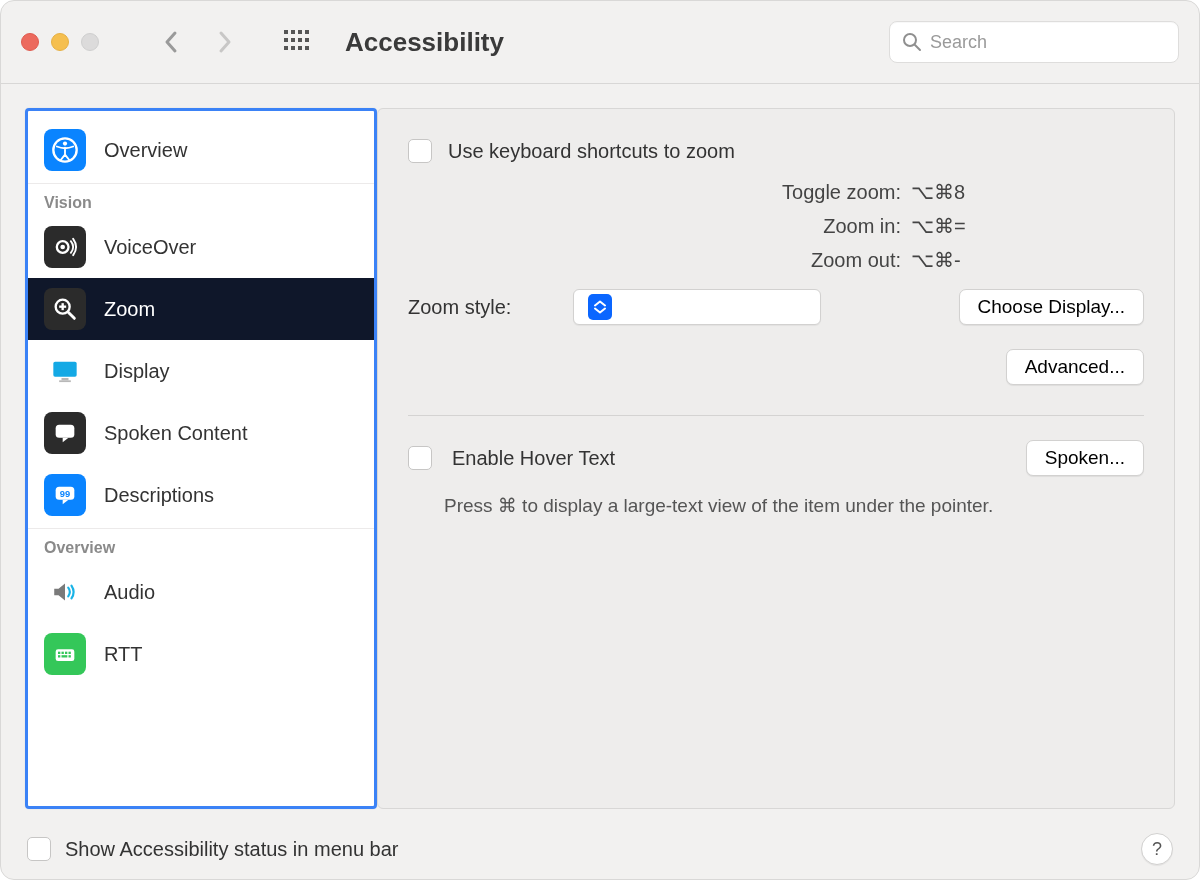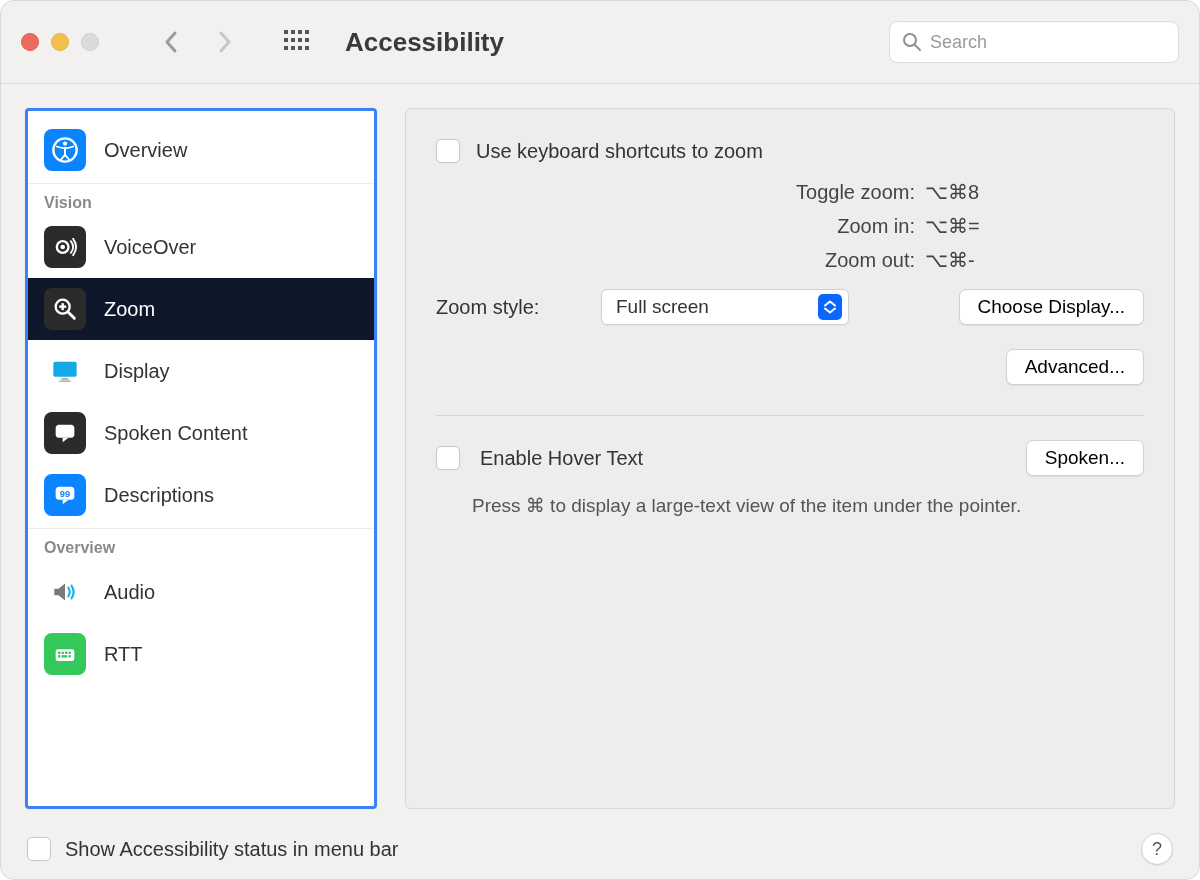--- a/index.html
+++ b/index.html
@@ -41,21 +41,21 @@
     width: 290px; height: 42px; background: #fff; border: 1px solid #dedddc;
     border-radius: 8px; display: flex; align-items: center; padding: 0 12px; gap: 8px;
     box-shadow: inset 0 1px 1px rgba(0,0,0,0.03);
   }
   .search input { border: none; outline: none; font-size: 18px; color: #000000; flex:1; background:transparent; }
   .search input::placeholder { color: #9a9a9a; }
   .toolbar-divider { height: 1px; background: #d8d7d6; width: 100%; }
 
   
   .content-area { flex:1; display:flex; flex-direction:column; }
-  .pane-row { flex:1; display:flex; padding: 24px 24px 10px 24px; gap: 28px; }
+  .pane-row { flex:1; display:flex; padding: 24px 24px 10px 24px; }
 
   
   .sidebar {
     width: 352px; background: #fff; border: 3px solid #3b82f6; border-radius: 4px;
     padding: 8px 0 14px 0; display:flex; flex-direction:column;
     box-shadow: 0 0 0 1px rgba(0,0,0,0.02);
   }
   .sb-row { display:flex; align-items:center; gap:18px; padding: 10px 16px; font-size:20px; color:#333; cursor:pointer;}
   .sb-row.selected { background:#0f172a; color:#fff; }
   .sb-sep { height:1px; background:#eceaea; margin: 2px 0; }
@@ -285,21 +285,20 @@
           <div class="shortcut-row">
               <div class="sc-label">Zoom out:</div>
               <div class="sc-value">⌥⌘-</div>
             </div>
         </div>
 
 
         <div class="row-line" style="margin-top:6px">
           <div class="label" style="width:145px">Zoom style:</div>
           <div class="select-control" style="width:248px">
-            <span style="flex:1">Full screen</span>
             <div class="stepper" style="flex-direction:column; justify-content:center; gap:0;">
               <svg viewBox="0 0 12 6" style="height:7px">
                   <path d="M1 5 L6 1 L11 5" stroke="#fff" stroke-width="2" fill="none" stroke-linecap="round" stroke-linejoin="round"></path>
                 </svg>
               <svg viewBox="0 0 12 6" style="height:7px">
                   <path d="M1 1 L6 5 L11 1" stroke="#fff" stroke-width="2" fill="none" stroke-linecap="round" stroke-linejoin="round"></path>
                 </svg>
             </div>
           </div>
           <div style="flex:1"></div>

